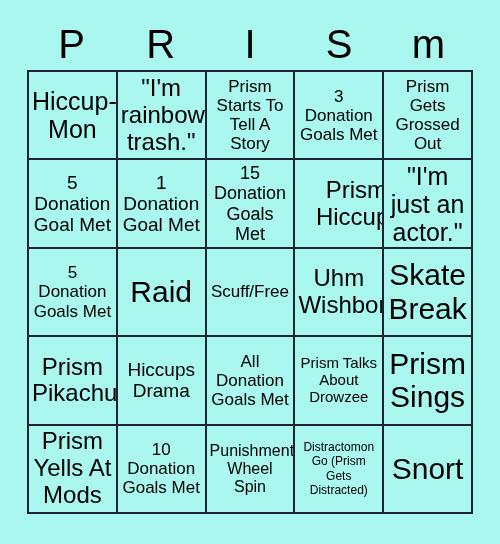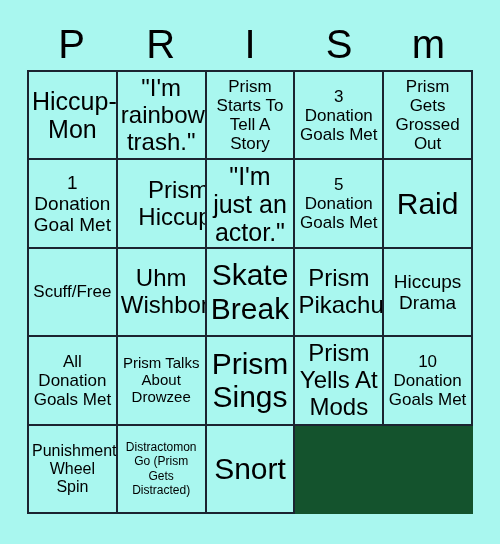--- a/index.html
+++ b/index.html
@@ -109,21 +109,27 @@
       <div class="cell fs-m">
         <span>Prism Starts To Tell A Story</span>
       </div>
       <div class="cell fs-m">
         <span>3 Donation Goals Met</span>
       </div>
       <div class="cell fs-m">
         <span>Prism Gets Grossed Out</span>
       </div>
       <div class="cell fs-l">
+        <span style="font-size: 19px;">5 Donation Goal Met</span>
+      </div>
+      <div class="cell fs-l">
         <span style="font-size: 19px;">1 Donation Goal Met</span>
+      </div>
+      <div class="cell fs-l">
+        <span style="font-size: 18px;">15 Donation Goals Met</span>
       </div>
       <div class="cell fs-xl">
         <span style="font-size: 24px; margin-left: 35px;">Prism Hiccups</span>
       </div>
       <div class="cell fs-xl">
         <span style="font-size: 25px;">"I'm just an actor."</span>
       </div>
       <div class="cell fs-m">
         <span>5 Donation Goals Met</span>
       </div>

